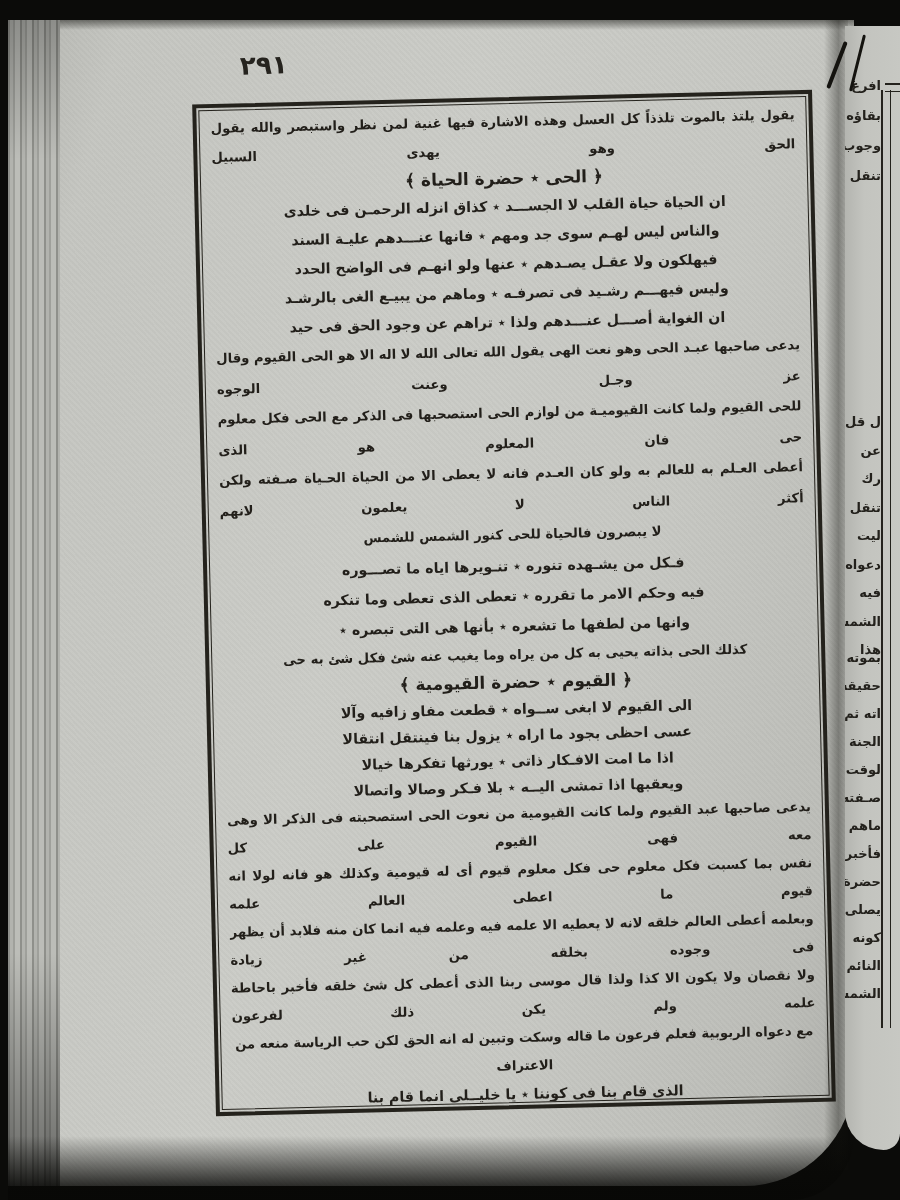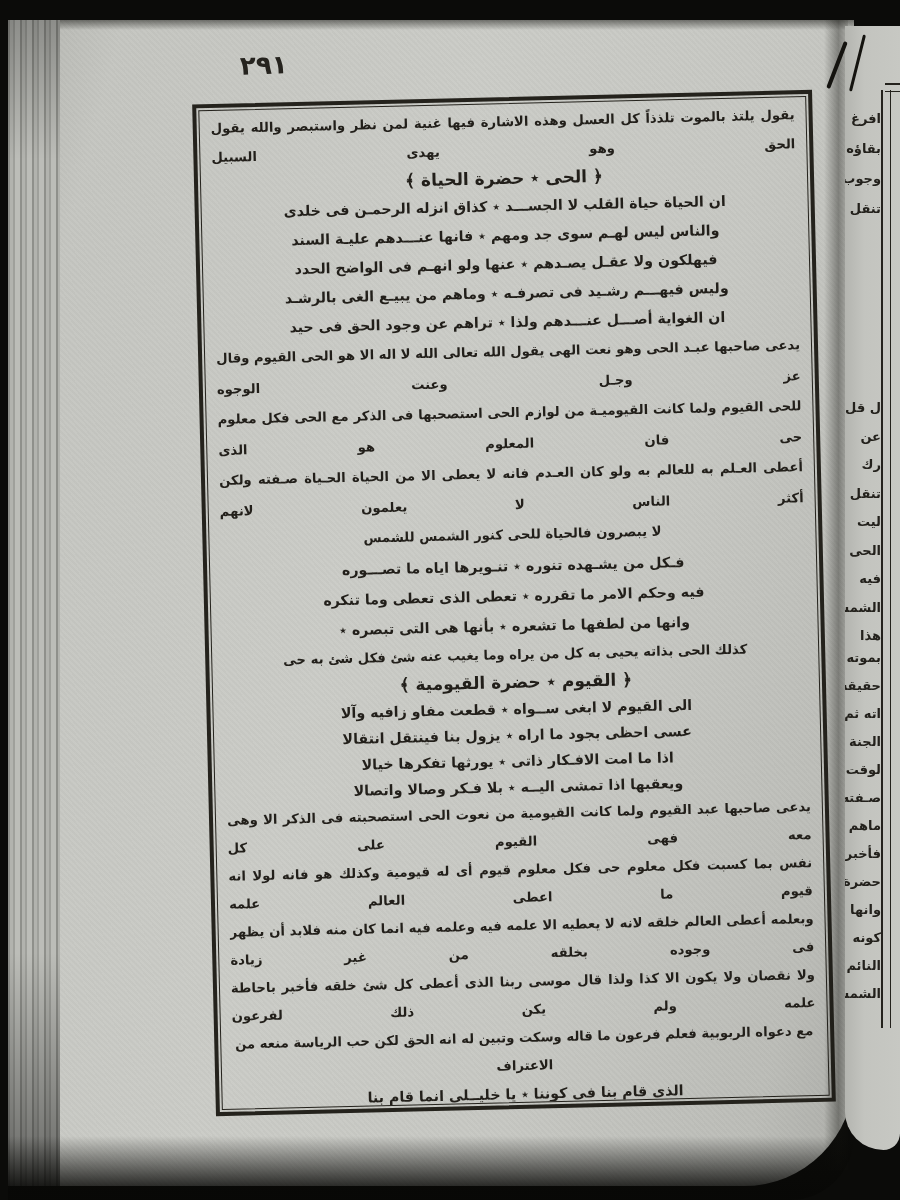--- a/index.html
+++ b/index.html
@@ -28,22 +28,22 @@
   .facing{position:absolute;left:845px;top:26px;width:55px;height:1124px;z-index:5;
     background:linear-gradient(90deg,#b4b5b0,#c3c4bf 35%,#c7c8c3);
     border-radius:0 0 26px 60px;direction:rtl;}
   .facing-border{position:absolute;right:9px;top:64px;height:938px;width:7px;
     border-left:2.5px solid #23211c;border-right:1.5px solid #23211c;}
   .facing-border-top{position:absolute;right:0;top:57px;width:15px;height:6px;
     border-top:2.5px solid #23211c;border-bottom:1.5px solid #23211c;}
   .frag{position:absolute;right:19px;width:36px;overflow:hidden;direction:rtl;
     font-size:13px;font-weight:700;color:#23211c;white-space:nowrap;text-align:right;}
   .frag div{overflow:hidden;}
-  .frag.g1{top:78px;line-height:30px;}
-  .frag.g2{top:368px;line-height:28.5px;}
+  .frag.g1{top:45px;line-height:30px;}
+  .frag.g2{top:382px;line-height:28.5px;}
   .frag.g3{top:618px;line-height:28px;padding-left:19px;}
 
   
   .crease{position:absolute;background:#14130f;z-index:6;border-radius:2px;}
   .c-a{left:835px;top:40px;width:4px;height:50px;transform:rotate(21deg);}
   .c-b{left:856px;top:34px;width:3px;height:58px;transform:rotate(14deg);}
 
   
   .bottom-fade{position:absolute;left:8px;bottom:0;width:846px;height:64px;z-index:9;
     border-radius:0 0 110px 0;
@@ -153,36 +153,36 @@
         <div>بقاؤه</div>
         <div>وجوب</div>
         <div>تنقل</div>
       </div>
     <div class="frag g2">
         <div>ل قل</div>
         <div>عن</div>
         <div>رك</div>
         <div>تنقل</div>
         <div>ليت</div>
-        <div>الحى</div>
+        <div>دعواه</div>
         <div>فيه</div>
         <div>الشمس</div>
         <div>هذا</div>
       </div>
     <div class="frag g3">
         <div>بموته</div>
         <div>حقيقة</div>
         <div>اته ثم</div>
         <div>الجنة</div>
         <div>لوقت</div>
         <div>صـفته</div>
         <div>ماهم</div>
         <div>فأخبر</div>
         <div>حضرة</div>
-        <div>وانها</div>
+        <div>يصلى</div>
         <div>كونه</div>
         <div>النائم</div>
         <div>الشمس</div>
       </div>
   </div>
 
   <div class="crease c-a"></div>
   <div class="crease c-b"></div>
 
   <div class="bottom-fade"></div>

